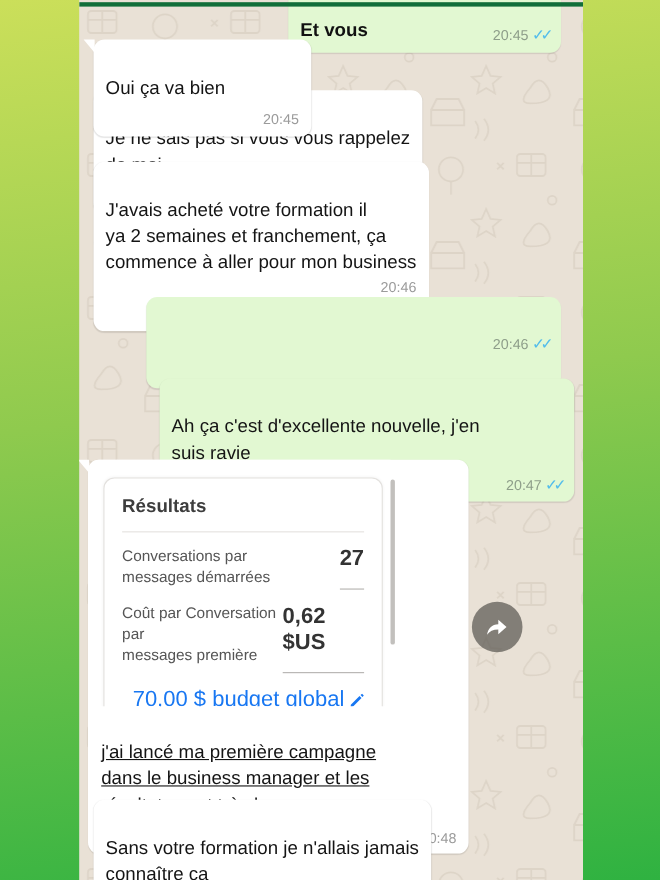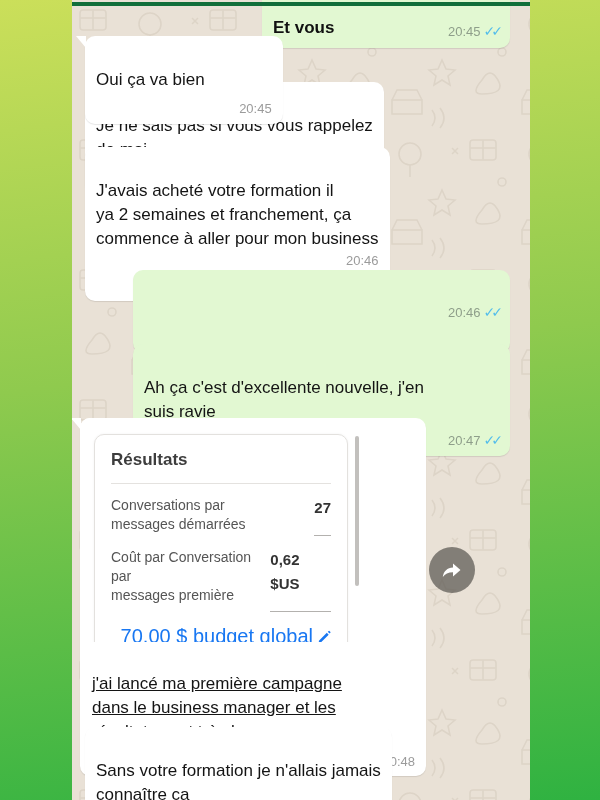--- a/index.html
+++ b/index.html
@@ -51,21 +51,21 @@
   .fb-card{
     position:absolute;left:14px;right:16px;top:16px;
     background:#fff;border:1px solid #e3e1de;border-radius:10px;
     box-shadow:0 0 3px rgba(0,0,0,.05);
     padding:13px 16px 12px;
   }
   .fb-title{font-size:17px;font-weight:bold;color:#3d3d3d;}
   .fb-divider{height:1px;background:#e4e2df;margin:11px 0 12px;}
   .fb-row{display:flex;justify-content:space-between;margin-bottom:12px;}
   .fb-label{font-size:14px;line-height:19px;color:#555;white-space:pre-line;}
-  .fb-value{font-size:15px;font-weight:bold;color:#333;padding-bottom:15px;}
+  .fb-value{font-size:20px;font-weight:bold;color:#333;padding-bottom:15px;}
   .fb-underline{border-bottom:1px solid #b3b1ae;}
   .fb-budget{
     text-align:right;font-size:20px;color:#1877f2;margin-top:2px;
     display:flex;justify-content:flex-end;align-items:center;gap:5px;
   }
   .scrollbar{
     position:absolute;right:5px;top:18px;width:4px;height:150px;
     background:#c2c0bd;border-radius:2px;
   }
   .caption{
@@ -126,21 +126,21 @@
     <span>J'avais acheté votre formation il
 ya 2 semaines et franchement, ça
 commence à aller pour mon business</span>
     <span class="meta meta-line">20:46</span>
   </div>
 
   <div class="bubble out" style="right:20px;top:270px;width:355px;">
     <span class="meta meta-line"><span>20:46</span><span class="ticks">✓✓</span></span>
   </div>
 
-  <div class="bubble out" style="right:20px;top:344px;width:355px;">
+  <div class="bubble out" style="right:8px;top:344px;width:355px;">
     <span>Ah ça c'est d'excellente nouvelle, j'en
 suis ravie</span>
     <span class="meta meta-abs"><span>20:47</span><span class="ticks">✓✓</span></span>
   </div>
 
   <div class="bubble in img-bubble">
     <div class="img-area">
       <div class="fb-card">
         <div class="fb-title">Résultats</div>
         <div class="fb-divider"></div>

